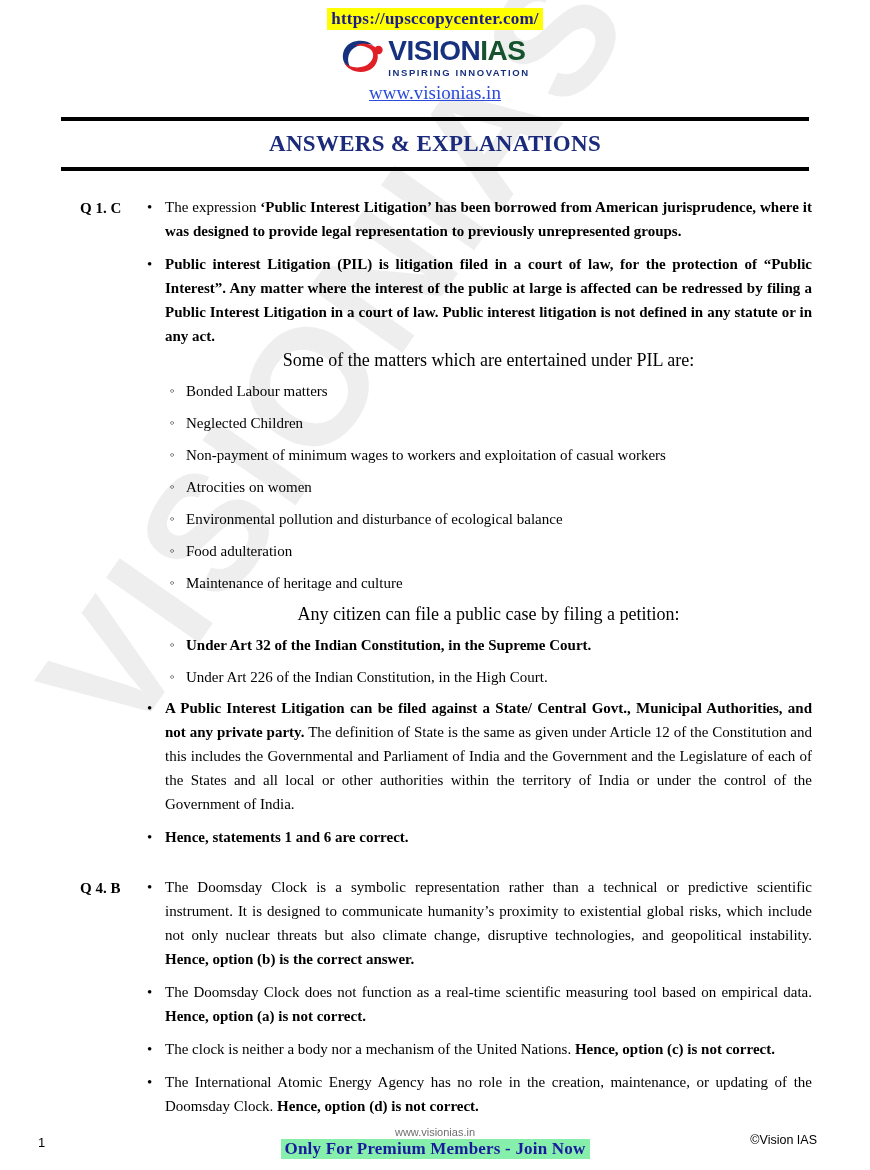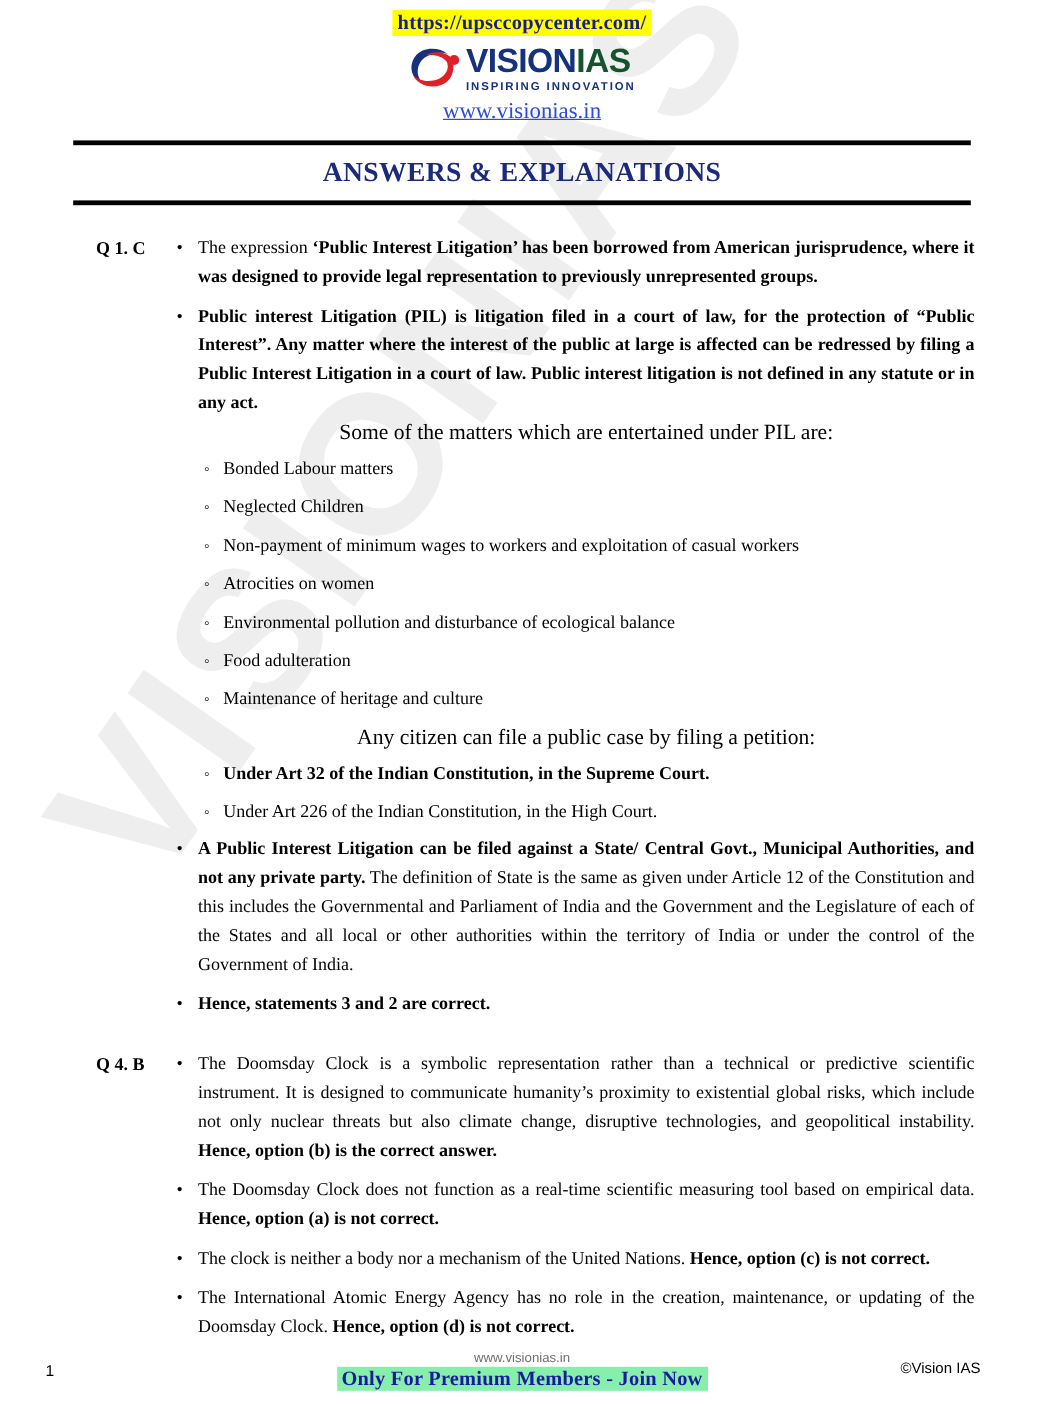--- a/index.html
+++ b/index.html
@@ -326,21 +326,21 @@
               <p class="plainline"><span>Any citizen can file a public case by filing a petition:</span></p>
             </div>
             <div class="sub-wrap">
               <ul class="lvl2">
                 <li><span class="bullet2">◦</span><span class="b">Under Art 32 of the Indian Constitution, in the Supreme Court.</span></li>
                 <li><span class="bullet2">◦</span><span>Under Art 226 of the Indian Constitution, in the High Court.</span></li>
               </ul>
             </div>
             <ul class="lvl1">
               <li><span class="bullet1">•</span><span class="b">A Public Interest Litigation can be filed against a State/ Central Govt., Municipal Authorities, and not any private party.</span><span> The definition of State is the same as given under Article 12 of the Constitution and this includes the Governmental and Parliament of India and the Government and the Legislature of each of the States and all local or other authorities within the territory of India or under the control of the Government of India.</span></li>
-              <li><span class="bullet1">•</span><span class="b">Hence, statements 3 and 2 are correct.</span></li>
+              <li><span class="bullet1">•</span><span class="b">Hence, statements 1 and 6 are correct.</span></li>
             </ul>
           </div>
         </div>
         <div class="qblock">
           <div class="qlabel">Q 4. B</div>
           <div class="qbody">
             <ul class="lvl1">
               <li><span class="bullet1">•</span><span>The Doomsday Clock is a symbolic representation rather than a technical or predictive scientific instrument. It is designed to communicate humanity’s proximity to existential global risks, which include not only nuclear threats but also climate change, disruptive technologies, and geopolitical instability. </span><span class="b">Hence, option (b) is the correct answer.</span></li>
               <li><span class="bullet1">•</span><span>The Doomsday Clock does not function as a real-time scientific measuring tool based on empirical data. </span><span class="b">Hence, option (a) is not correct.</span></li>
               <li><span class="bullet1">•</span><span>The clock is neither a body nor a mechanism of the United Nations. </span><span class="b">Hence, option (c) is not correct.</span></li>

